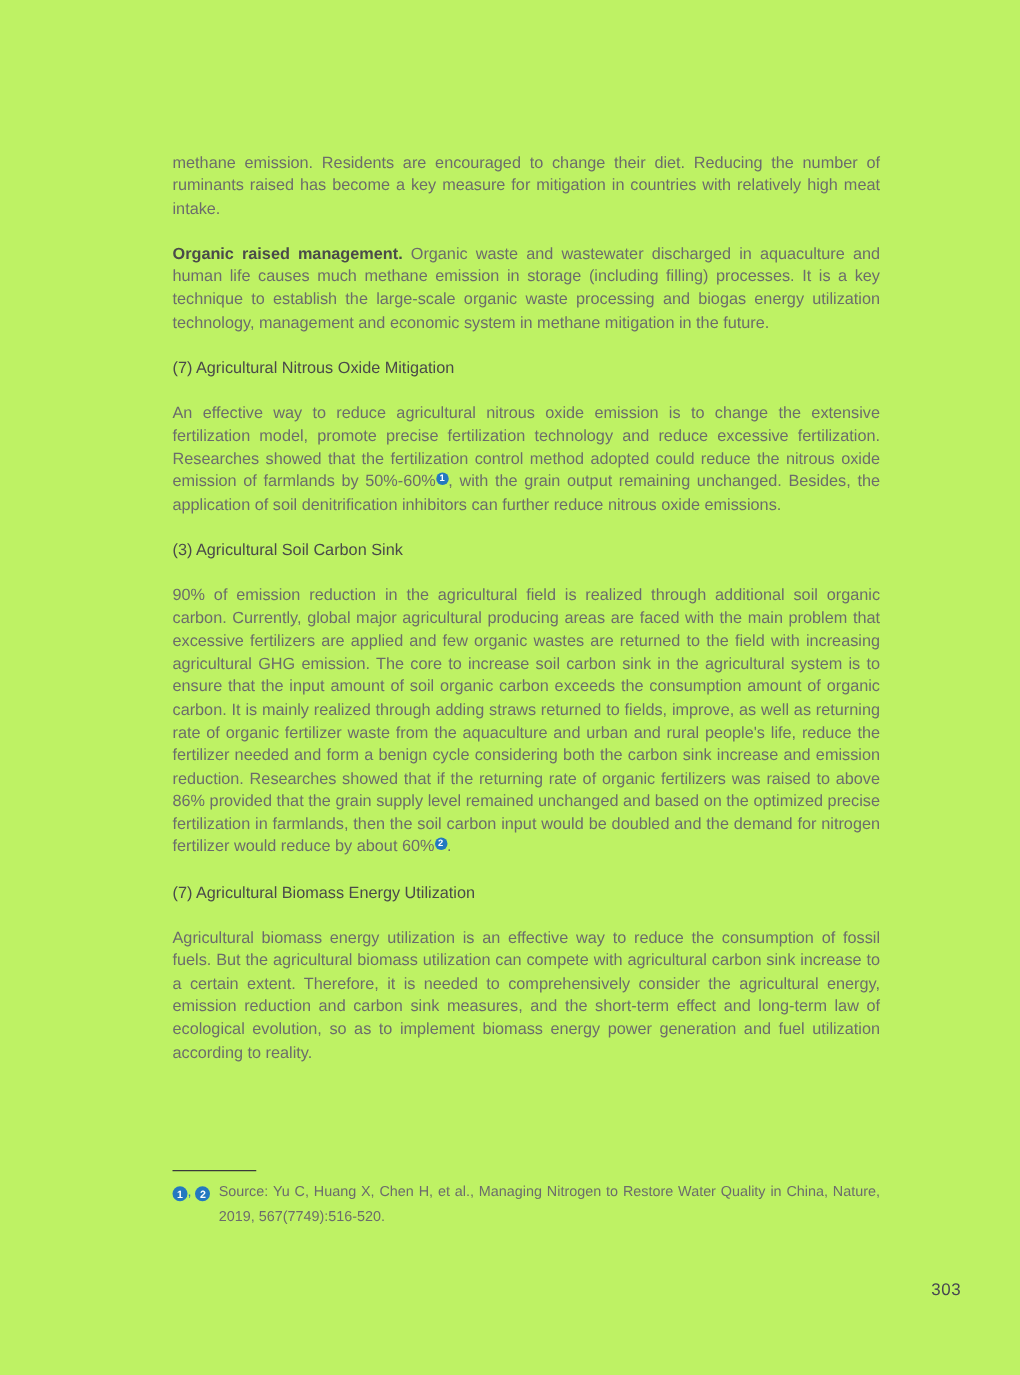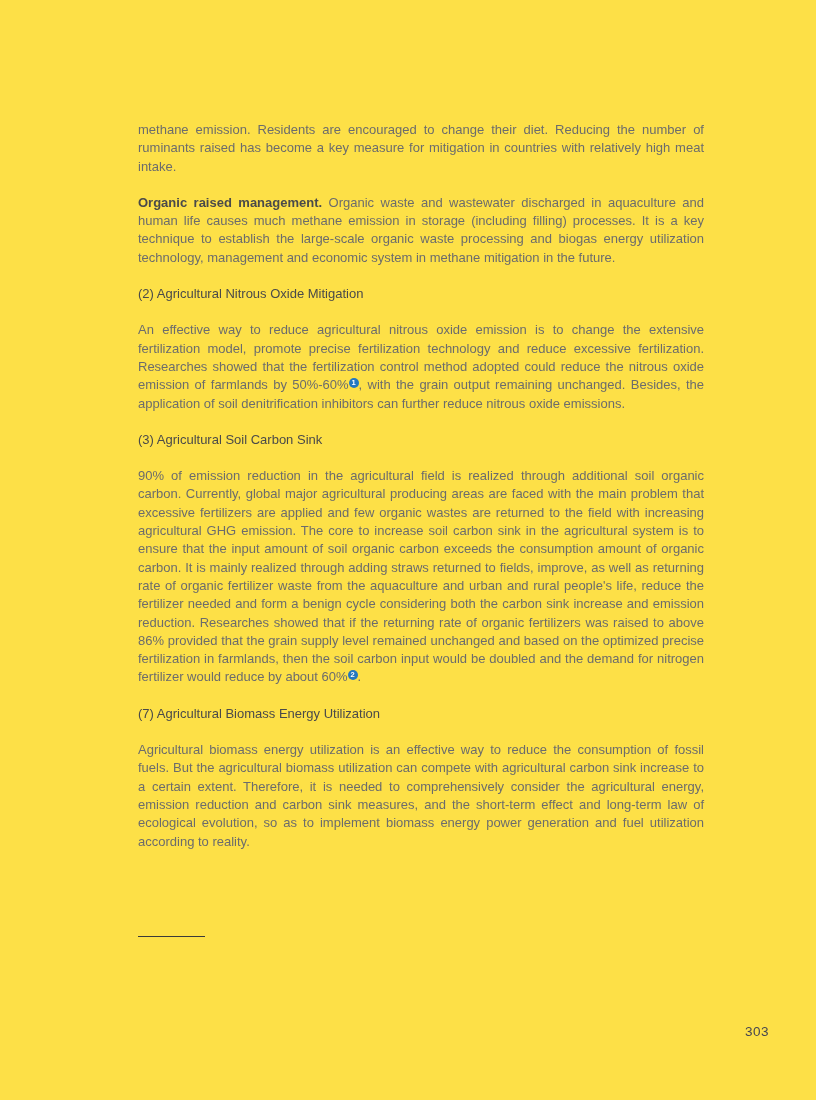--- a/index.html
+++ b/index.html
@@ -1,21 +1,21 @@
 <!DOCTYPE html>
 <html><head>
 <meta charset="utf-8">
 <style>
   * { margin: 0; padding: 0; box-sizing: border-box; }
   html, body { background: #ffffff; }
   .page {
     position: relative;
     width: 816px;
     height: 1100px;
-    background: #fde047;
+    background: #bef264;
     font-family: "Liberation Sans", sans-serif;
     overflow: hidden;
   }
   .content {
     position: absolute;
     left: 138px;
     top: 121px;
     width: 566px;
     color: #6c6c6c;
     font-size: 13px;
@@ -96,37 +96,43 @@
 <div class="page">
 
   <div class="content">
 
     <p class="para">methane emission. Residents are encouraged to change their diet. Reducing the number of ruminants raised has become a key measure for mitigation in countries with relatively high meat intake.</p>
 
     <p class="para">
       <span class="lead">Organic raised management.</span><span> Organic waste and wastewater discharged in aquaculture and human life causes much methane emission in storage (including filling) processes. It is a key technique to establish the large-scale organic waste processing and biogas energy utilization technology, management and economic system in methane mitigation in the future.</span>
     </p>
 
-    <p class="heading">(2) Agricultural Nitrous Oxide Mitigation</p>
+    <p class="heading">(7) Agricultural Nitrous Oxide Mitigation</p>
 
     <p class="para">
       <span>An effective way to reduce agricultural nitrous oxide emission is to change the extensive fertilization model, promote precise fertilization technology and reduce excessive fertilization. Researches showed that the fertilization control method adopted could reduce the nitrous oxide emission of farmlands by 50%-60%</span><span class="fn-ref">1</span><span>, with the grain output remaining unchanged. Besides, the application of soil denitrification inhibitors can further reduce nitrous oxide emissions.</span>
     </p>
 
     <p class="heading">(3) Agricultural Soil Carbon Sink</p>
 
     <p class="para">
       <span>90% of emission reduction in the agricultural field is realized through additional soil organic carbon. Currently, global major agricultural producing areas are faced with the main problem that excessive fertilizers are applied and few organic wastes are returned to the field with increasing agricultural GHG emission. The core to increase soil carbon sink in the agricultural system is to ensure that the input amount of soil organic carbon exceeds the consumption amount of organic carbon. It is mainly realized through adding straws returned to fields, improve, as well as returning rate of organic fertilizer waste from the aquaculture and urban and rural people's life, reduce the fertilizer needed and form a benign cycle considering both the carbon sink increase and emission reduction. Researches showed that if the returning rate of organic fertilizers was raised to above 86% provided that the grain supply level remained unchanged and based on the optimized precise fertilization in farmlands, then the soil carbon input would be doubled and the demand for nitrogen fertilizer would reduce by about 60%</span><span class="fn-ref">2</span><span>.</span>
     </p>
 
     <p class="heading">(7) Agricultural Biomass Energy Utilization</p>
 
     <p class="para">Agricultural biomass energy utilization is an effective way to reduce the consumption of fossil fuels. But the agricultural biomass utilization can compete with agricultural carbon sink increase to a certain extent. Therefore, it is needed to comprehensively consider the agricultural energy, emission reduction and carbon sink measures, and the short-term effect and long-term law of ecological evolution, so as to implement biomass energy power generation and fuel utilization according to reality.</p>
 
   </div>
 
   <div class="footnote">
     <div class="fn-rule"></div>
+    <div class="fn-row">
+      <span class="fn-markers">
+        <span class="fn-marker">1</span><span>, </span><span class="fn-marker">2</span>
+      </span>
+      <span class="fn-text">Source: Yu C, Huang X, Chen H, et al., Managing Nitrogen to Restore Water Quality in China, Nature, 2019, 567(7749):516-520.</span>
+    </div>
   </div>
 
   <div class="page-number">303</div>
 
 </div>
 
 </body></html>

